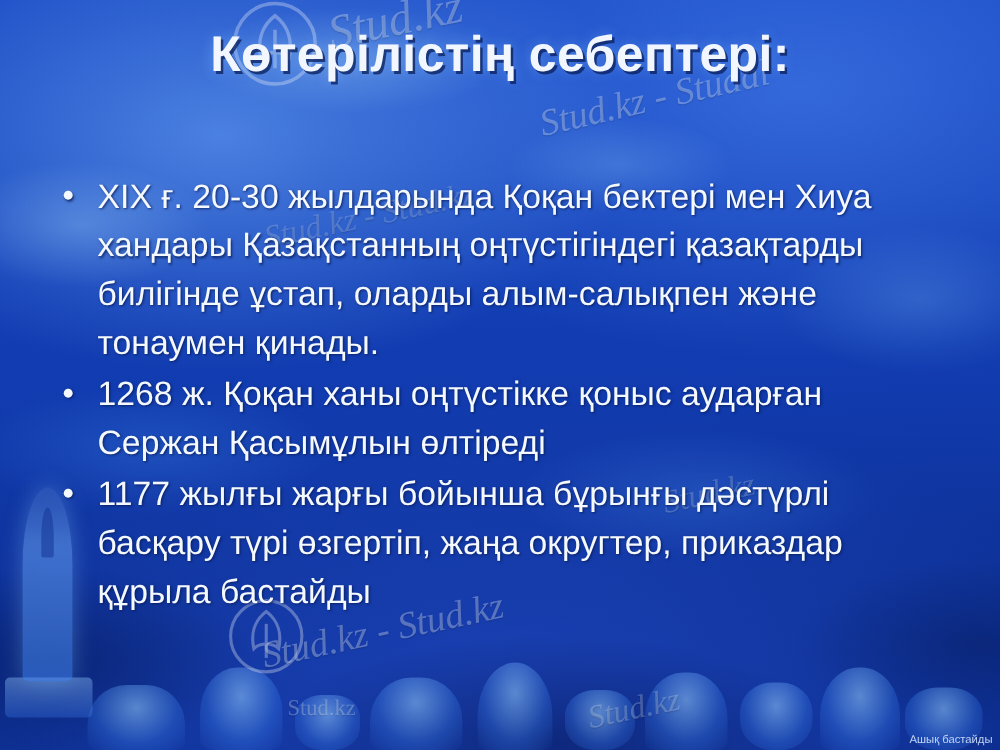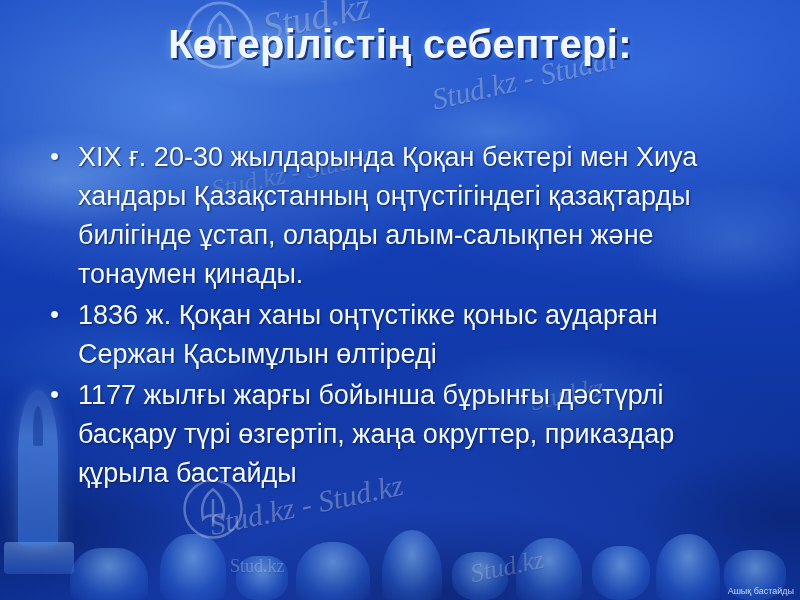--- a/index.html
+++ b/index.html
@@ -257,19 +257,19 @@
   <div class="wm wm-right">Stud.kz</div>
   <div class="wm wm-bottom">Stud.kz - Stud.kz</div>
   <div class="wm wm-br">Stud.kz</div>
   <div class="wm wm-plain">Stud.kz</div>
 
   <div id="title">Көтерілістің себептері:</div>
 
   <div id="body">
     <ul class="bullets">
       <li>XIX ғ. 20-30 жылдарында Қоқан бектері мен Хиуа хандары Қазақстанның оңтүстігіндегі қазақтарды билігінде ұстап, оларды алым-салықпен және тонаумен қинады.</li>
-      <li>1836 ж. Қоқан ханы оңтүстікке қоныс аударған Сержан Қасымұлын өлтіреді</li>
+      <li>1268 ж. Қоқан ханы оңтүстікке қоныс аударған Сержан Қасымұлын өлтіреді</li>
       <li>1177  жылғы жарғы бойынша бұрынғы дәстүрлі басқару түрі өзгертіп, жаңа округтер, приказдар құрыла бастайды</li>
     </ul>
   </div>
 
   <div class="credit">Ашық бастайды</div>
 </div>
 
 </body></html>

